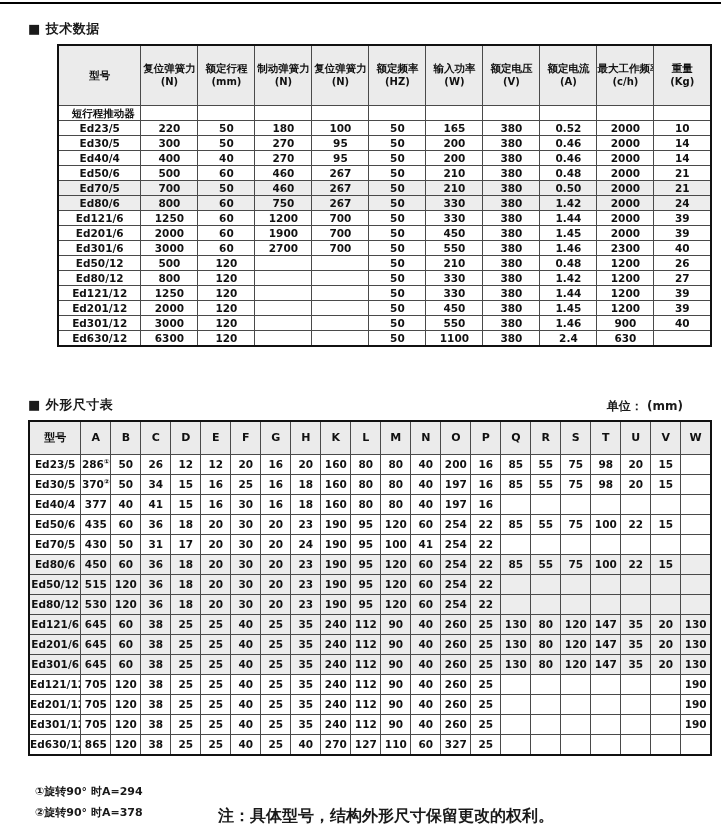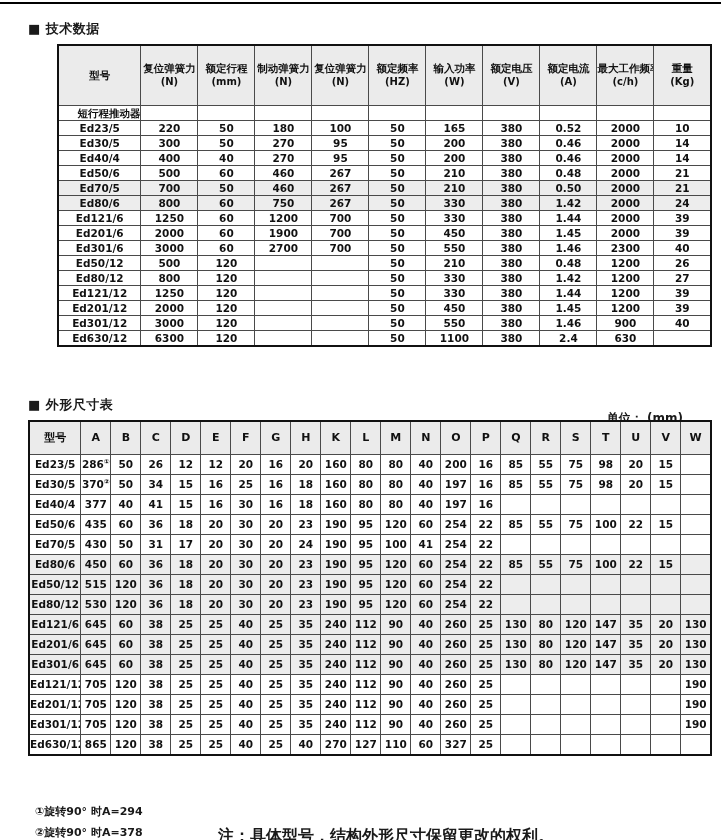--- a/index.html
+++ b/index.html
@@ -7,21 +7,21 @@
   body {
     width:721px; height:840px; position:relative;
     font-family:"DejaVu Sans","Liberation Sans",sans-serif;
     color:#1a1a1a;
   }
   .top-rule { position:absolute; top:2px; left:0; width:721px; border-top:2px solid #000; }
 
   .sec-title { position:absolute; left:28px; font-size:13px; font-weight:700; letter-spacing:0.5px; }
   #title1 { top:20px; }
   #title2 { top:396px; }
-  .unit-label { position:absolute; right:38px; top:398px; font-size:12px; font-weight:600;margin-top:12px; }
+  .unit-label { position:absolute; right:38px; top:398px; font-size:12px; font-weight:600; }
 
   .t1-wrap { position:absolute; left:57px; top:44px; width:655px; }
   .t2-wrap { position:absolute; left:28px; top:420px; width:684px; }
 
   table { border-collapse:collapse; width:100%; table-layout:fixed; border:2px solid #111; }
   th, td {
     border:1px solid #4a4a4a;
     text-align:center; vertical-align:middle;
     font-size:11px; font-weight:600; color:#111;
     overflow:hidden; white-space:nowrap; padding:0;
@@ -32,24 +32,24 @@
   .t1 th { height:60px; }
   .t1 td { height:14px; line-height:14px; font-size:10.5px; }
   .t1 .h-name { font-size:10.5px; line-height:13px; }
   .t1 .h-unit { font-size:10px; line-height:13px; font-weight:600; }
 
   
   .t2 th { height:33px; font-size:11px; }
   .t2 td { height:19px; line-height:19px; font-size:10.5px; }
 
   tr.shaded td { background:#ededed; }
-  td.group-label { text-align:right; padding-left:7px; }
+  td.group-label { text-align:center; padding-left:7px; }
   sup.mark { font-size:7px; vertical-align:super; line-height:0; }
 
-  .footnote { position:absolute; font-size:11px; font-weight:600;margin-top:20px; }
+  .footnote { position:absolute; font-size:11px; font-weight:600; }
   #fn1 { left:35px; top:784px; }
   #fn2 { left:35px; top:805px; }
   #note { left:218px; top:806px; font-size:16px; font-weight:700; }
 </style>
 </head>
 <body>
 
 <div class="top-rule"></div>
 
 <div id="title1" class="sec-title">■ 技术数据</div>

